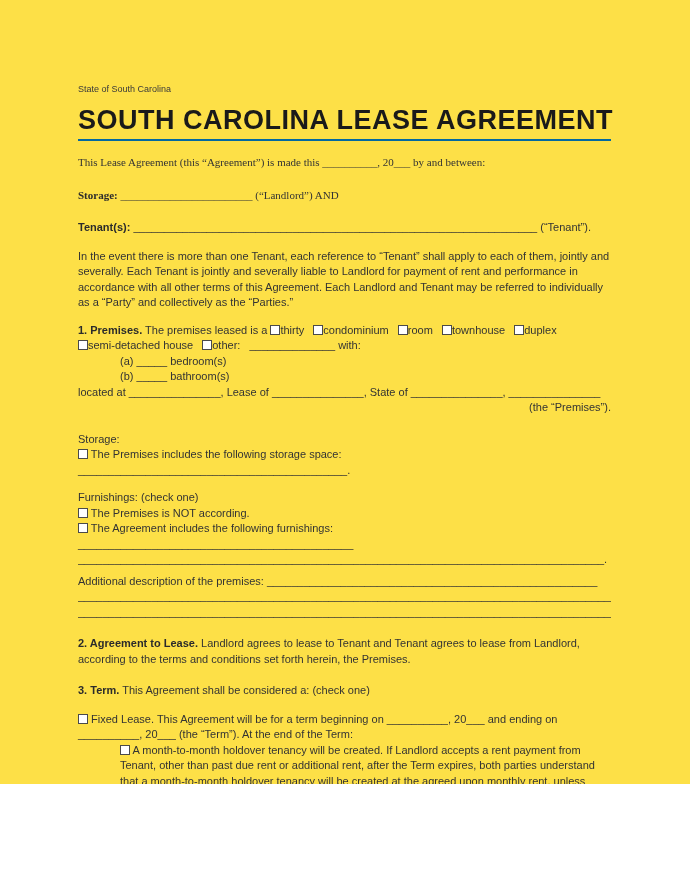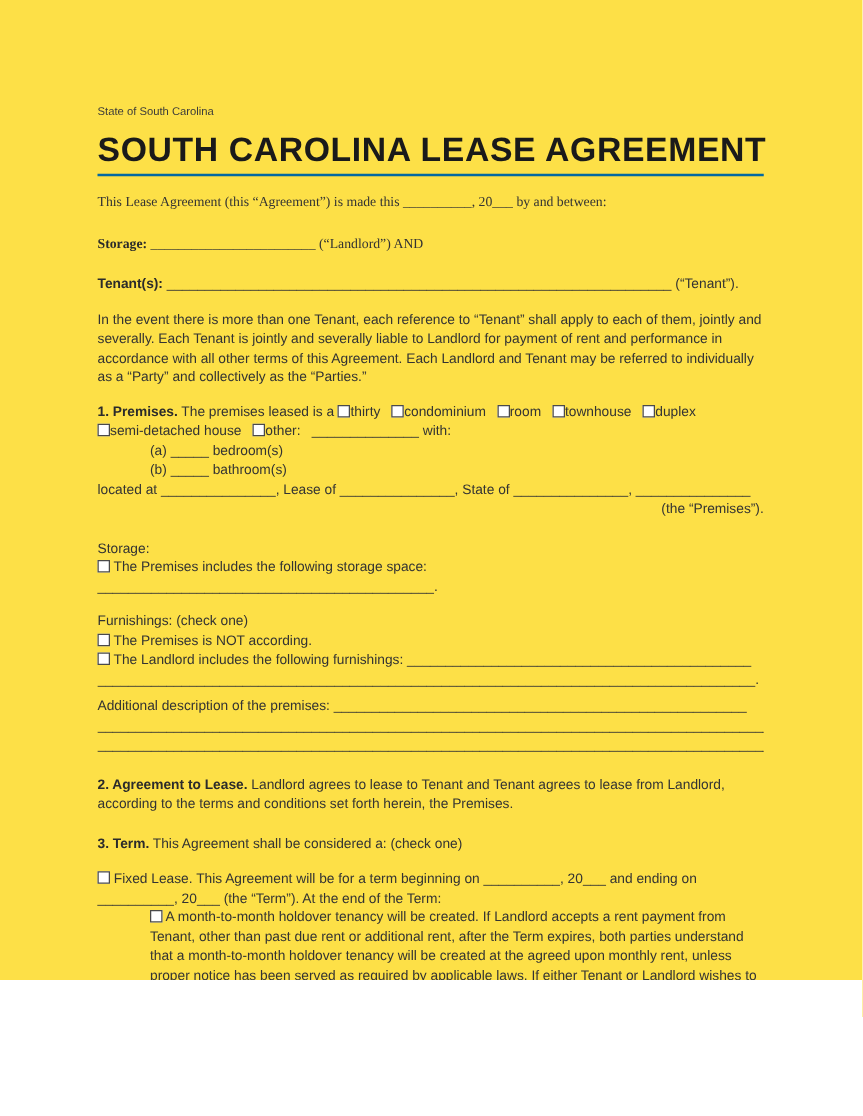--- a/index.html
+++ b/index.html
@@ -105,21 +105,21 @@
 
   <p><span class="u">Storage:</span></p>
   <p class="mb12"><span class="cbx"></span>
     <span>The Premises includes the following storage space: ____________________________________________.</span></p>
 
   <p><span class="u">Furnishings:</span>
     <span>(check one)</span></p>
   <p><span class="cbx"></span>
     <span>The Premises is </span><span class="u">NOT</span><span> according.</span></p>
   <p><span class="cbx"></span>
-    <span>The Landlord includes the following furnishings: _____________________________________________</span></p>
+    <span>The Agreement includes the following furnishings: _____________________________________________</span></p>
   <span class="blank-line mb6">______________________________________________________________________________________.</span>
 
   <p><span>Additional description of the premises: </span><span>______________________________________________________</span></p>
   <span class="blank-line">________________________________________________________________________________________</span>
   <span class="blank-line mb16">________________________________________________________________________________________</span>
 
   <p class="mb16"><b>2. Agreement to Lease.</b>
     <span>Landlord agrees to lease to Tenant and Tenant agrees to lease from Landlord, according to the terms and conditions set forth herein, the Premises.</span></p>
 
   <p class="mb13"><b>3. Term.</b>

